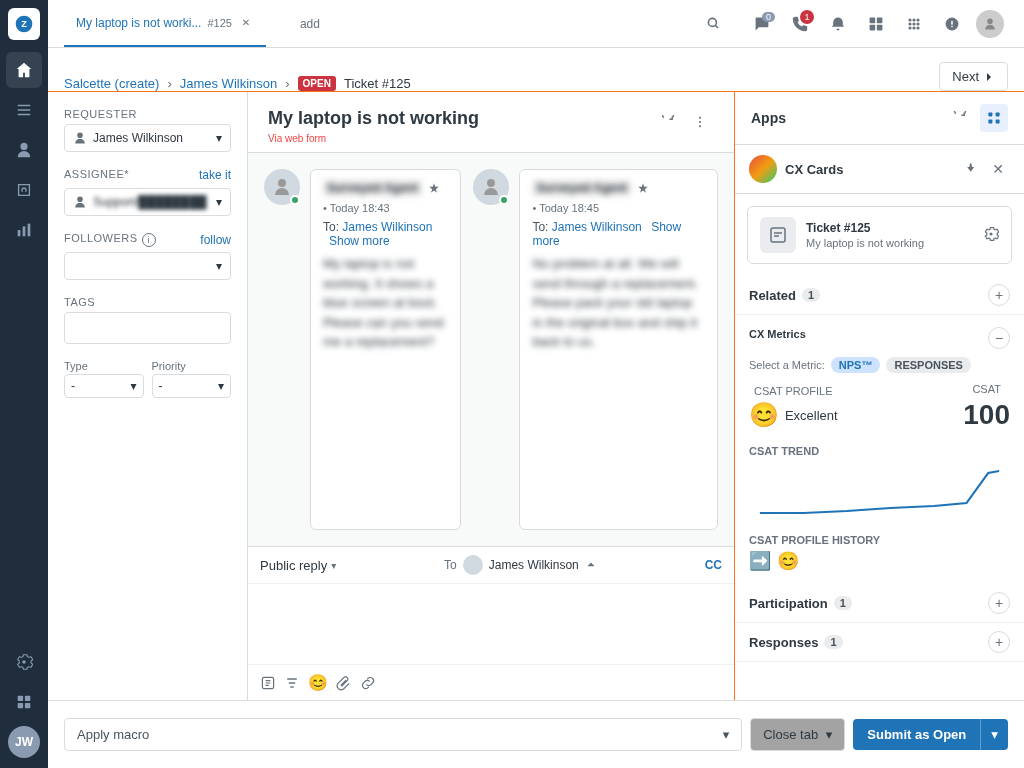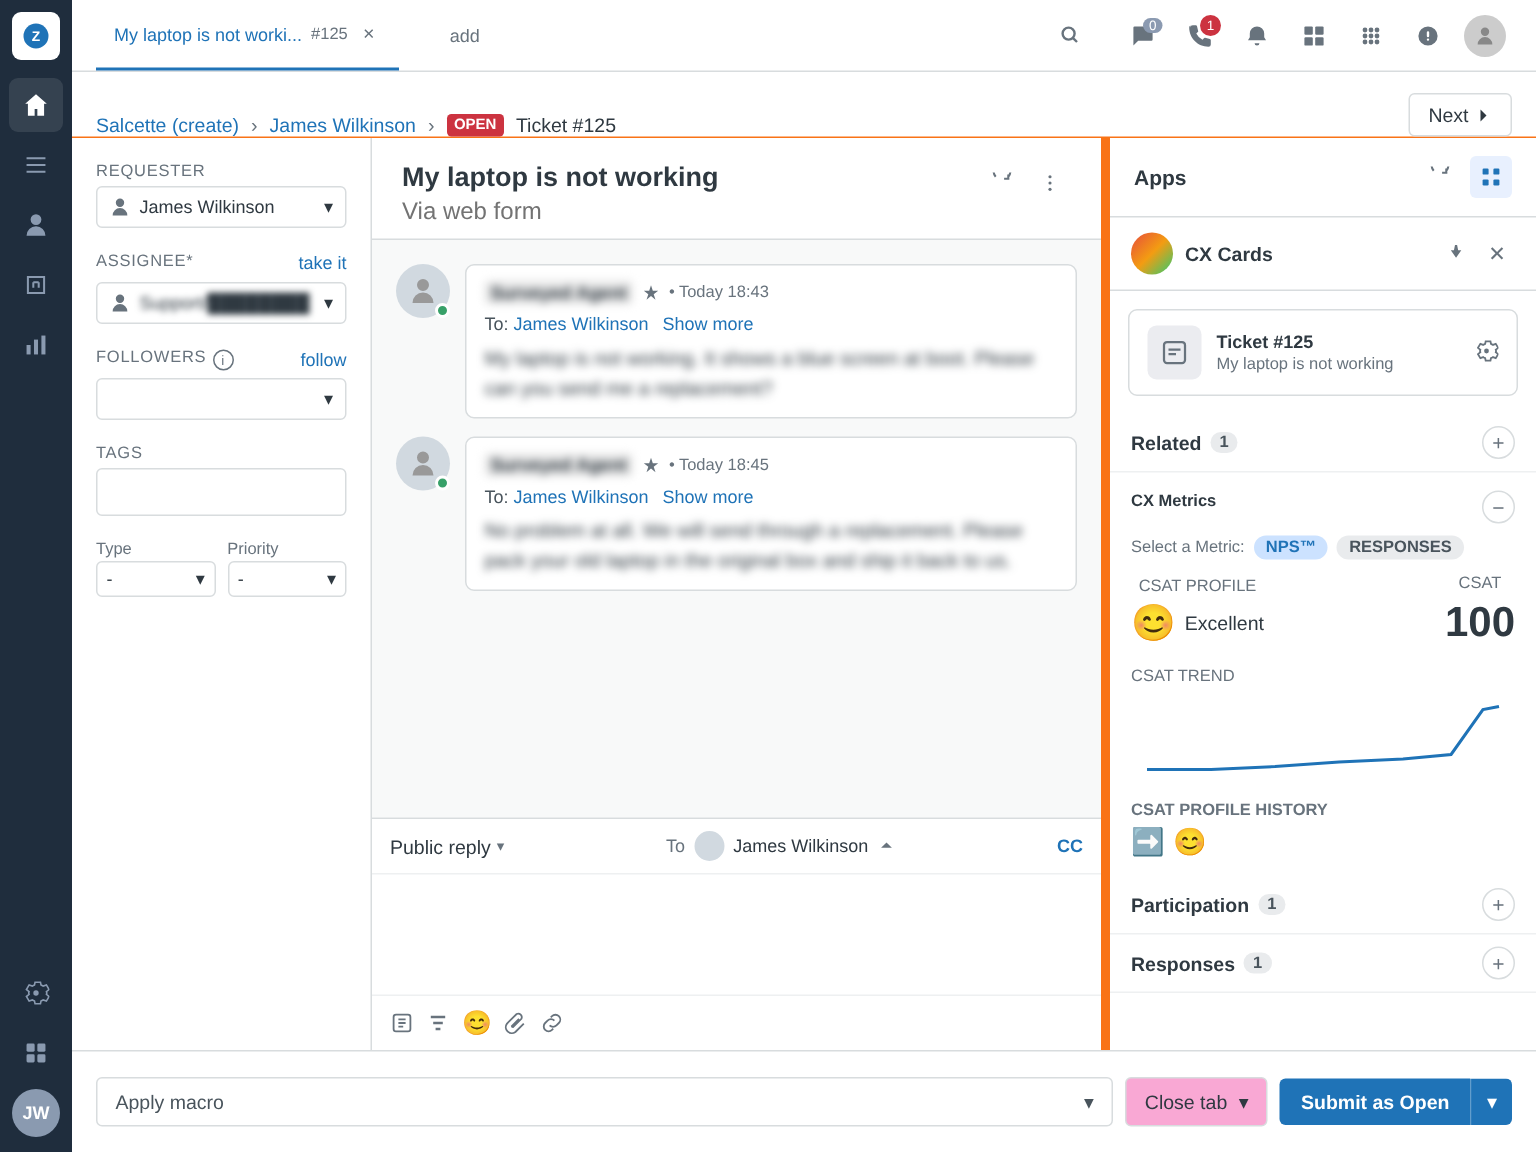--- a/index.html
+++ b/index.html
@@ -51,25 +51,25 @@
     .tags-input { width: 100%; border: 1px solid #d8dcde; border-radius: 4px; padding: 6px 8px; font-size: 12px; min-height: 32px; }
     .type-priority-row { display: flex; gap: 8px; }
     .type-col { flex: 1; }
     .small-label { font-size: 11px; color: #68737d; margin-bottom: 2px; }
     .small-select { width: 100%; border: 1px solid #d8dcde; border-radius: 4px; padding: 4px 6px; display: flex; align-items: center; justify-content: space-between; cursor: pointer; font-size: 12px; background: #fff; }
 
     
     .middle-panel { flex: 1; display: flex; flex-direction: column; background: #f8f9f9; overflow: hidden; }
     .ticket-header { padding: 16px 20px 8px; background: #fff; border-bottom: 1px solid #d8dcde; }
     .ticket-title { font-size: 18px; font-weight: 600; color: #2f3941; margin-bottom: 4px; }
-    .ticket-sub { font-size: 16px; color: #737373; }
+    .ticket-sub { font-size: 10px; color: #ef4444; }
     .icon-btn { width: 28px; height: 28px; border-radius: 4px; display: flex; align-items: center; justify-content: center; color: #68737d; cursor: pointer; }
 
     
-    .messages-area { flex: 1; overflow-y: auto; padding: 16px; display: flex; flex-direction: column; gap: 12px; }
+    .messages-area { flex: 1; overflow-y: auto; padding: 16px; display: flex; flex-direction: row; gap: 12px; }
     .message-item { display: flex; gap: 10px; }
     .message-avatar { width: 36px; height: 36px; border-radius: 50%; background: #d1d9e0; display: flex; align-items: center; justify-content: center; flex-shrink: 0; position: relative; font-size: 13px; font-weight: 600; color: #68737d; }
     .online-dot { position: absolute; bottom: 0; right: 0; width: 10px; height: 10px; border-radius: 50%; background: #38a169; border: 2px solid #fff; }
     .message-content { flex: 1; background: #fff; border-radius: 6px; border: 1px solid #d8dcde; padding: 10px 12px; }
     .message-header { display: flex; align-items: center; gap: 6px; margin-bottom: 6px; flex-wrap: wrap; }
     .sender-name { font-weight: 600; font-size: 12px; color: #2f3941; background: #e8e8e8; border-radius: 3px; padding: 1px 4px; }
     .message-meta { font-size: 11px; color: #68737d; }
     .message-to { font-size: 12px; color: #49545c; margin-bottom: 6px; }
     .message-to span { color: #1f73b7; }
     .show-more { color: #1f73b7; font-size: 12px; cursor: pointer; margin-left: 6px; }
@@ -82,21 +82,21 @@
     .reply-dropdown { color: #68737d; font-size: 10px; }
     .reply-to { display: flex; align-items: center; gap: 6px; font-size: 12px; color: #68737d; margin-left: auto; }
     .reply-to-avatar { width: 20px; height: 20px; border-radius: 50%; background: #d1d9e0; flex-shrink: 0; }
     .reply-to-name { color: #2f3941; font-weight: 500; }
     .cc-btn { color: #1f73b7; font-size: 12px; font-weight: 600; cursor: pointer; margin-left: auto; }
     .reply-area { padding: 12px; min-height: 80px; }
     .reply-toolbar { padding: 8px 12px; border-top: 1px solid #eef0f1; display: flex; align-items: center; gap: 8px; }
     .toolbar-icon { color: #68737d; cursor: pointer; font-size: 16px; display: flex; align-items: center; }
 
     
-    .right-panel { width: 290px; background: #fff; border-left: 6px solid #f97316; overflow-y: auto; flex-shrink: 0; }
+    .right-panel { width: 290px; background: #fff; border-left: 1px solid #f97316; overflow-y: auto; flex-shrink: 0; }
     .apps-header { padding: 12px 16px; border-bottom: 1px solid #d8dcde; display: flex; align-items: center; justify-content: space-between; }
     .apps-title { font-size: 14px; font-weight: 600; }
     .apps-icons { display: flex; gap: 6px; }
     .app-icon-btn { width: 28px; height: 28px; border-radius: 4px; display: flex; align-items: center; justify-content: center; color: #68737d; cursor: pointer; }
 
     .cx-cards-header { padding: 10px 14px; border-bottom: 1px solid #d8dcde; display: flex; align-items: center; justify-content: space-between; }
     .cx-cards-left { display: flex; align-items: center; gap: 8px; }
     .cx-cards-title { font-size: 13px; font-weight: 600; }
     .cx-cards-actions { display: flex; gap: 4px; }
     .cx-btn { width: 24px; height: 24px; display: flex; align-items: center; justify-content: center; color: #68737d; cursor: pointer; font-size: 14px; }
@@ -120,30 +120,30 @@
     .metric-pill { background: #e9ebed; border-radius: 10px; padding: 2px 8px; font-size: 11px; color: #49545c; font-weight: 600; cursor: pointer; }
     .metric-pill.active { background: #cce2ff; color: #1f73b7; }
     .csat-row { display: flex; align-items: center; justify-content: space-between; margin-bottom: 8px; }
     .csat-col { text-align: center; }
     .csat-col-label { font-size: 11px; color: #68737d; margin-bottom: 4px; }
     .csat-profile { display: flex; align-items: center; gap: 6px; }
     .smiley { font-size: 24px; }
     .csat-profile-text { font-size: 13px; color: #2f3941; }
     .csat-score { font-size: 28px; font-weight: 700; color: #2f3941; }
 
-    .csat-trend-label { font-size: 11px; color: #68737d; margin-bottom: 6px; font-weight: 400; margin-top: 14px; }
+    .csat-trend-label { font-size: 11px; color: #68737d; margin-bottom: 6px; font-weight: 700; margin-top: 14px; }
     .trend-chart { width: 100%; height: 60px; }
 
     .csat-history-label { font-size: 11px; color: #68737d; margin-top: 8px; margin-bottom: 4px; font-weight: 600; }
     .history-icons { display: flex; gap: 6px; align-items: center; }
 
     
     .bottom-bar { background: #fff; border-top: 1px solid #d8dcde; height: 68px; display: flex; align-items: center; padding: 0 16px; gap: 8px; }
     .apply-macro-btn { flex: 1; border: 1px solid #d8dcde; border-radius: 4px; padding: 8px 12px; display: flex; align-items: center; justify-content: space-between; cursor: pointer; background: #fff; font-size: 13px; color: #49545c; }
-    .close-tab-btn { border: 1px solid #d8dcde; border-radius: 4px; padding: 8px 12px; cursor: pointer; font-size: 13px; background: #f9a8d4; color: #2f3941; }
+    .close-tab-btn { border: 1px solid #d8dcde; border-radius: 4px; padding: 8px 12px; cursor: pointer; font-size: 13px; background: #a3a3a3; color: #2f3941; }
     .submit-btn { background: #1f73b7; color: #fff; border: none; border-radius: 4px 0 0 4px; padding: 8px 14px; cursor: pointer; font-size: 13px; font-weight: 600; }
     .submit-dropdown { background: #1f73b7; color: #fff; border: none; border-radius: 0 4px 4px 0; border-left: 1px solid rgba(255,255,255,0.3); padding: 8px 10px; cursor: pointer; }
     .submit-group { display: flex; }
   </style>
 </head>
 <body>
 
 <div class="sidebar">
   <div class="sidebar-logo">
     <svg viewBox="0 0 24 24" fill="none">

